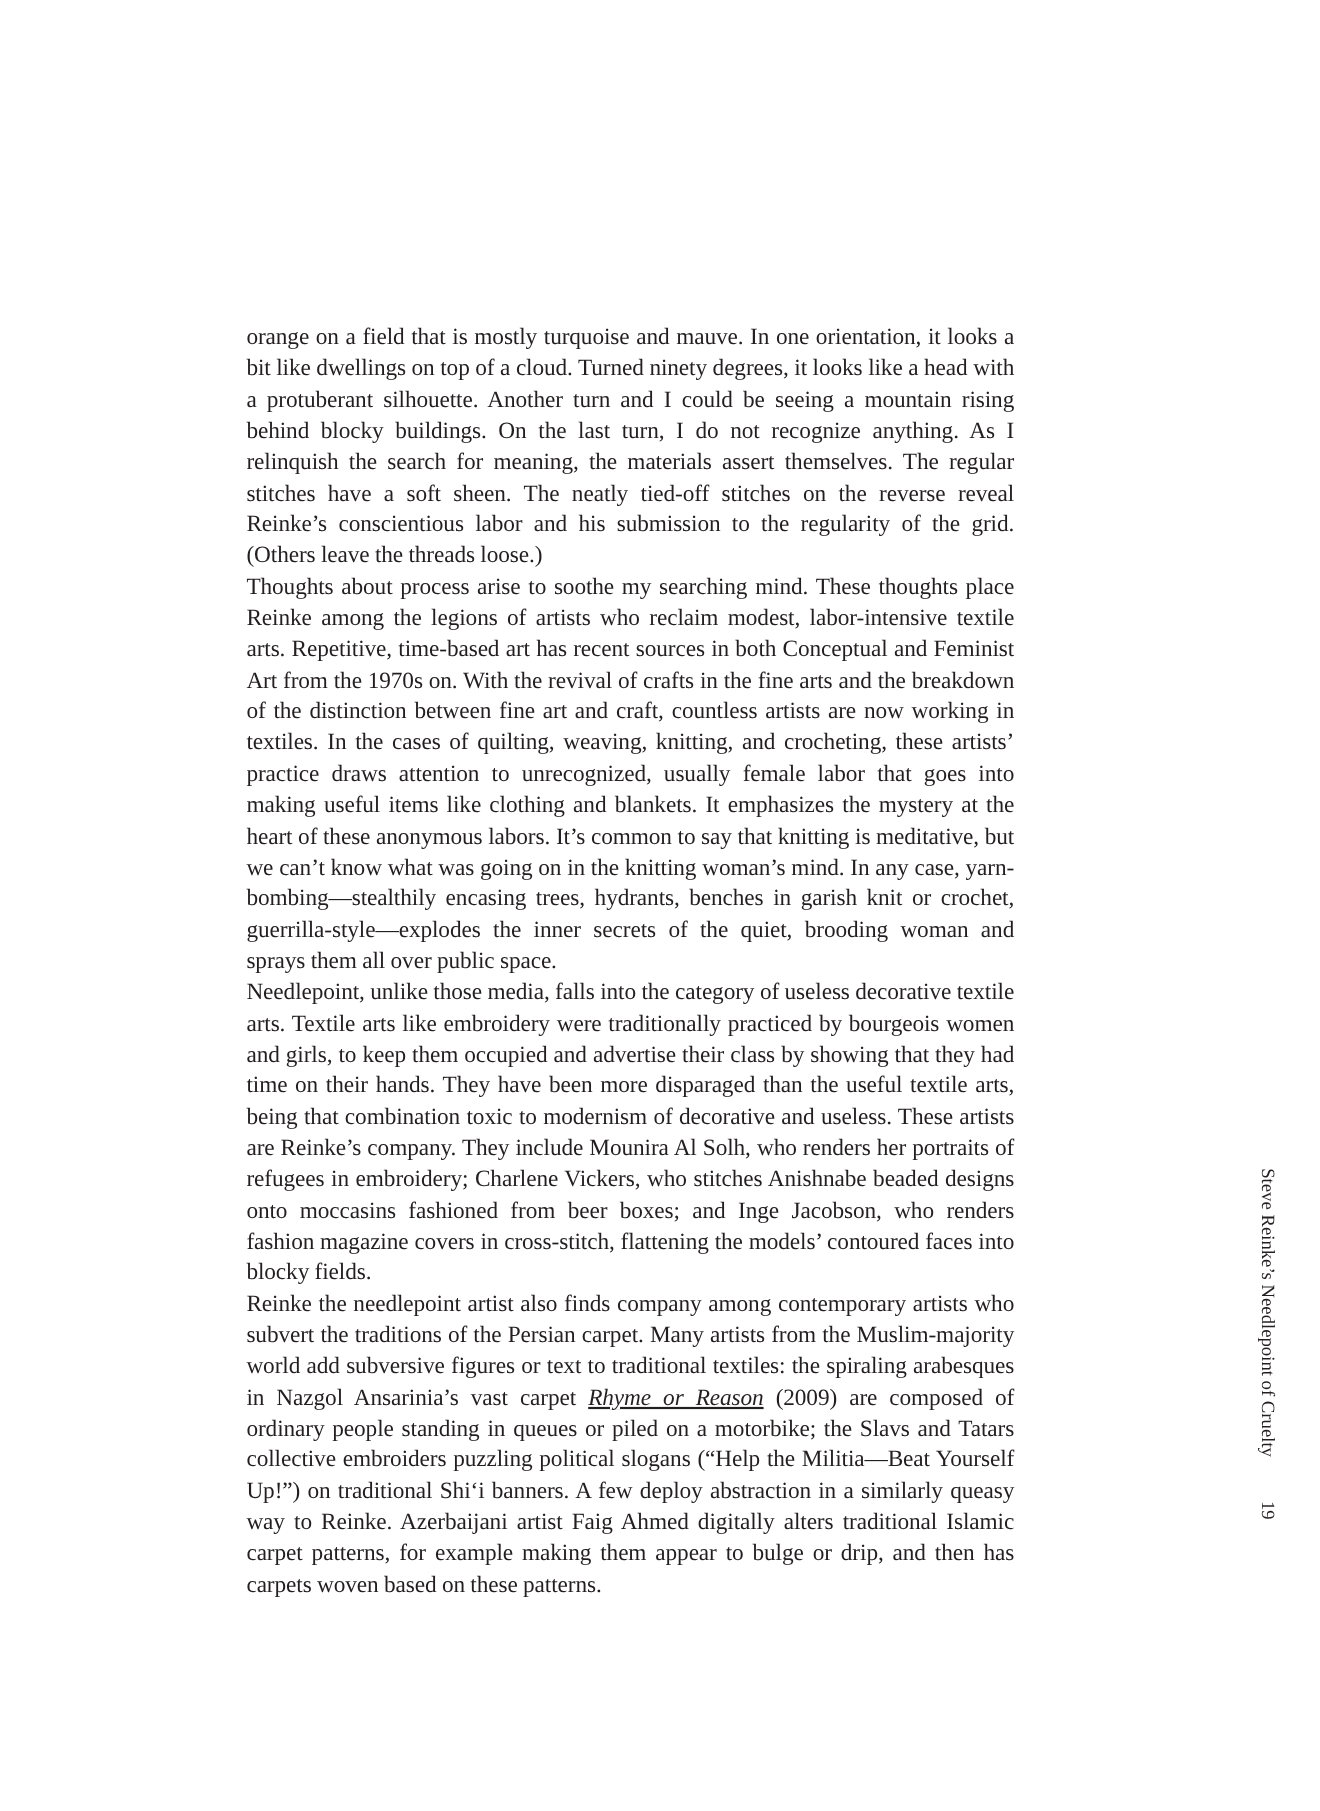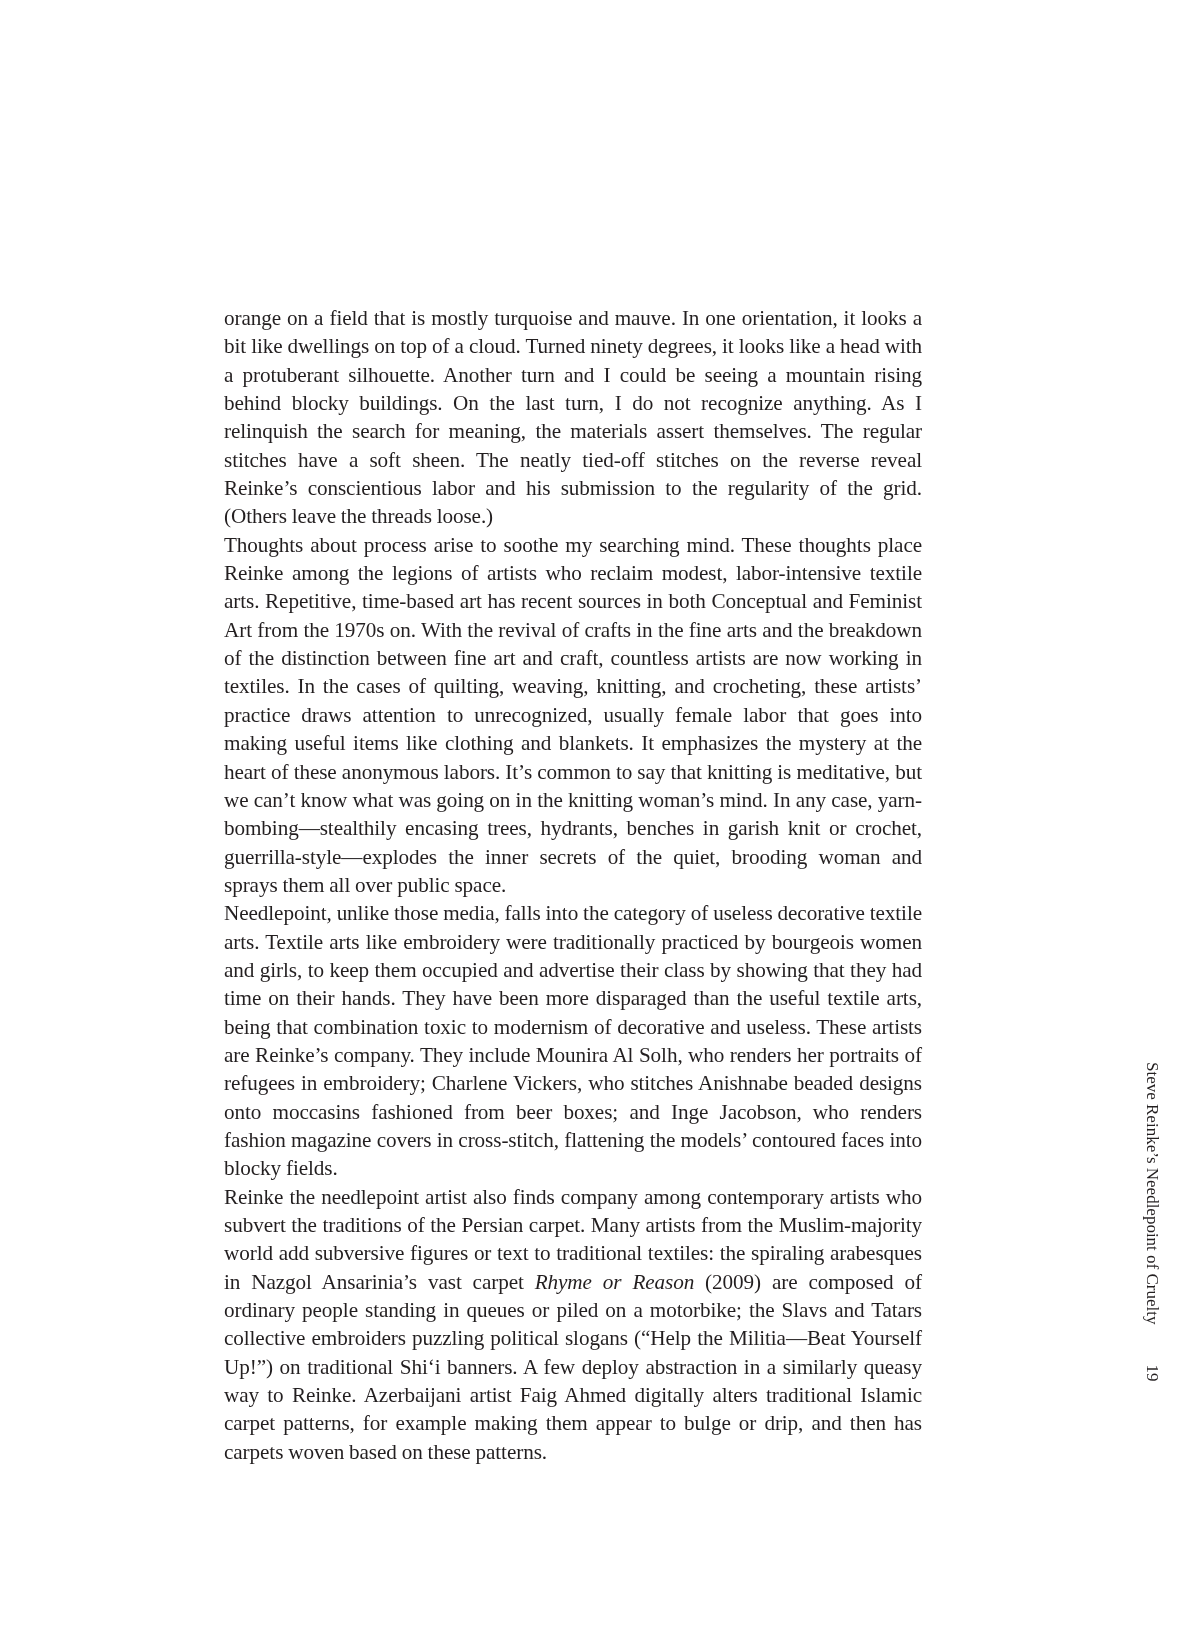--- a/index.html
+++ b/index.html
@@ -18,35 +18,36 @@
     .page {
       position: absolute;
       left: 0; top: 0;
       width: 1200px;
       height: 1646px;
       background: #ffffff;
     }
     .text-block {
       position: absolute;
       left: 224px;
-      top: 304px;
+      top: 292px;
       width: 698px;
       font-size: 21.2px;
       line-height: 28.35px;
       text-align: justify;
       hyphens: manual;
       letter-spacing: -0.1px;
       word-spacing: -0.3px;
     }
     .text-block p {
       margin: 0;
       text-indent: 0;
     }
     .text-block em {
       font-style: italic;
+      text-decoration: underline;
     }
     .running-head {
       position: absolute;
       left: 1140px;
       top: 1062px;
       width: 24px;
       height: 380px;
       writing-mode: vertical-rl;
       font-size: 17px;
       line-height: 24px;

